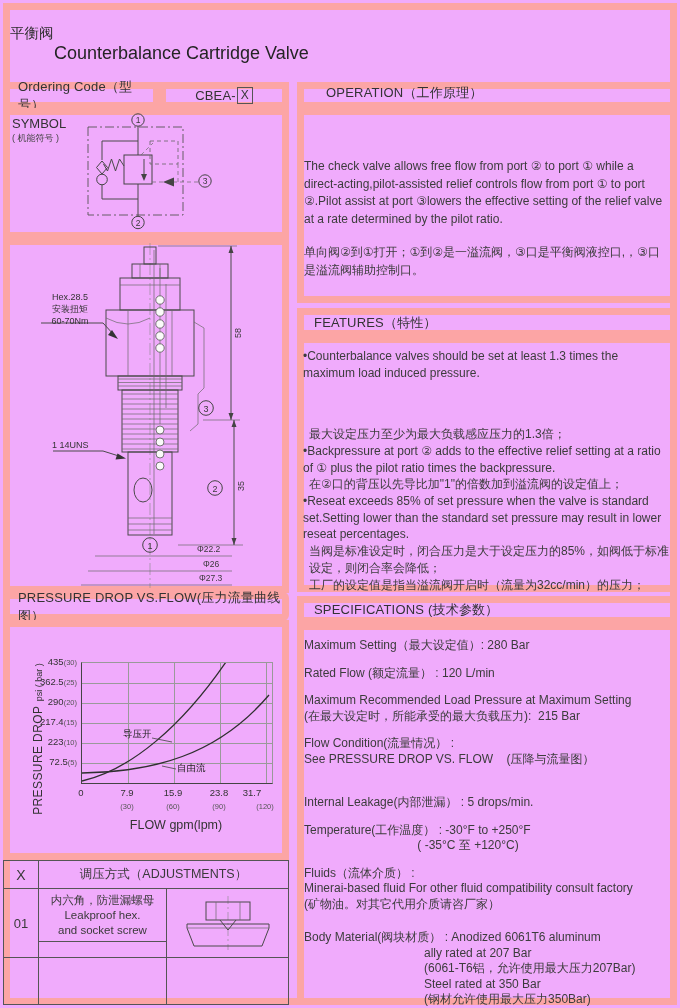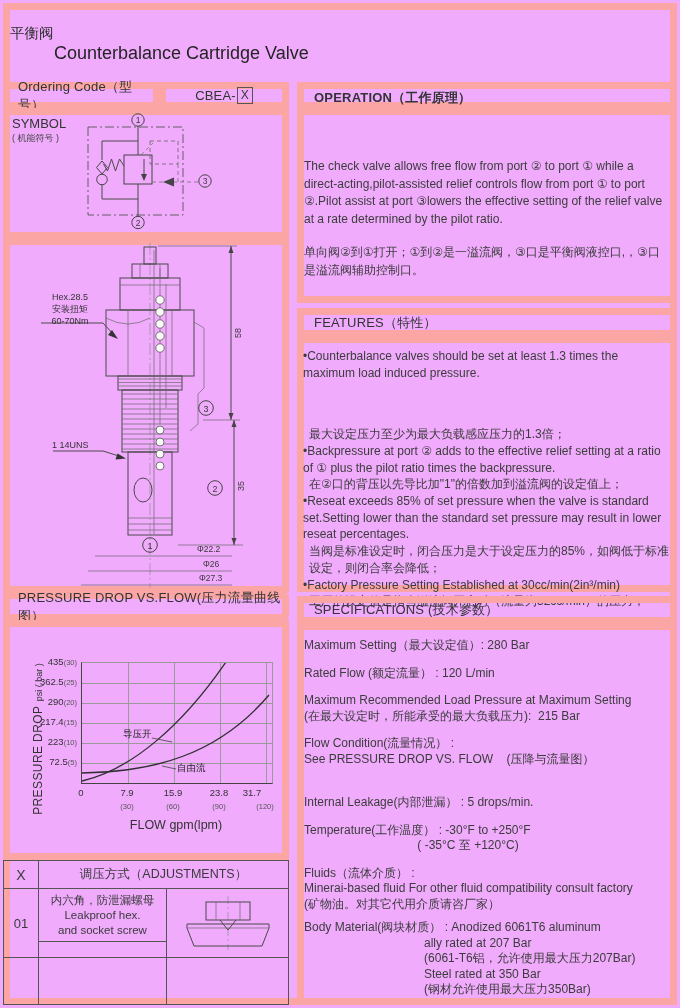--- a/index.html
+++ b/index.html
@@ -253,21 +253,21 @@
       <line x1="67" y1="8" x2="67" y2="26" stroke="#6a6a6a" stroke-width="0.7"></line>
       <polygon points="14,30 96,30 96,34 89,52 21,52 14,34" fill="none" stroke="#4a4a4a"></polygon>
       <line x1="14" y1="34" x2="96" y2="34" stroke="#6a6a6a" stroke-width="0.7"></line>
       <polyline points="47,26 55,36 63,26" fill="none" stroke="#4a4a4a"></polyline>
     </svg>
   </div>
   <div class="cell" style="left:3px;top:957px;width:36px;height:48px;"></div>
   <div class="cell" style="left:38px;top:957px;width:129px;height:48px;"></div>
   <div class="cell" style="left:166px;top:957px;width:123px;height:48px;"></div>
 
-  <div class="box" style="left:297px;top:82px;width:380px;height:27px;display:flex;align-items:flex-start;padding-left:10px;font-weight:bold;">
+  <div class="box" style="left:297px;top:82px;width:380px;height:27px;display:flex;align-items:flex-end;padding-left:22px;">
     <span class="sec-title">OPERATION（工作原理）</span>
   </div>
   <div class="box" style="left:297px;top:108px;width:380px;height:195px;"></div>
   <div class="abs body-txt" style="left:304px;top:158px;width:366px;line-height:17.5px;">The check valve allows free flow from port ② to port ① while a direct-acting,pilot-assisted relief controls flow from port ① to port ②.Pilot assist at port ③lowers the effective setting of the relief valve at a rate determined by the pilot ratio.</div>
   <div class="abs body-txt" style="left:304px;top:243px;width:366px;line-height:18px;">单向阀②到①打开；①到②是一溢流阀，③口是平衡阀液控口,，③口是溢流阀辅助控制口。</div>
 
   <div class="box" style="left:297px;top:308px;width:380px;height:29px;display:flex;align-items:center;padding-left:10px;">
     <span class="sec-title">FEATURES（特性）</span>
   </div>
   <div class="box" style="left:297px;top:336px;width:380px;height:256px;"></div>
@@ -278,40 +278,39 @@
     </div>
     <div>
       <div class="body-txt" style="line-height:16.5px;">•Backpressure at port ② adds to the effective relief setting at a ratio of ① plus the pilot ratio times the backpressure.</div>
       <div class="body-txt" style="line-height:17px;padding-left:6px;">在②口的背压以先导比加"1"的倍数加到溢流阀的设定值上；</div>
     </div>
     <div>
       <div class="body-txt" style="line-height:16.5px;">•Reseat exceeds 85% of set pressure when the valve is standard set.Setting lower than the standard set pressure may result in lower reseat percentages.</div>
       <div class="body-txt" style="line-height:17px;padding-left:6px;">当阀是标准设定时，闭合压力是大于设定压力的85%，如阀低于标准设定，则闭合率会降低；</div>
     </div>
     <div>
-      <div class="body-txt" style="line-height:16.5px;">•Factory Pressure Setting Established at 30cc/min(2in³/min)</div>
       <div class="body-txt" style="line-height:17px;padding-left:6px;">工厂的设定值是指当溢流阀开启时（流量为32cc/min）的压力；</div>
     </div>
   </div>
 
   <div class="box" style="left:297px;top:596px;width:380px;height:28px;display:flex;align-items:center;padding-left:10px;">
     <span class="sec-title">SPECIFICATIONS (技术参数）</span>
   </div>
   <div class="box" style="left:297px;top:623px;width:380px;height:382px;"></div>
   <div class="abs" style="left:304px;top:638px;width:370px;">
     <div class="body-txt prewrap" style="line-height:15.5px;margin-bottom:12px;">Maximum Setting（最大设定值）: 280 Bar</div>
     <div class="body-txt prewrap" style="line-height:15.5px;margin-bottom:12px;">Rated Flow (额定流量） : 120 L/min</div>
     <div class="body-txt prewrap" style="line-height:15.5px;margin-bottom:12px;">Maximum Recommended Load Pressure at Maximum Setting
 (在最大设定时，所能承受的最大负载压力):  215 Bar</div>
     <div class="body-txt prewrap" style="line-height:15.5px;margin-bottom:28px;">Flow Condition(流量情况） :
 See PRESSURE DROP VS. FLOW    (压降与流量图）</div>
     <div class="body-txt prewrap" style="line-height:15.5px;margin-bottom:12px;">Internal Leakage(内部泄漏） : 5 drops/min.</div>
     <div class="body-txt prewrap" style="line-height:15.5px;margin-bottom:12px;">Temperature(工作温度） : -30°F to +250°F
                                   ( -35°C 至 +120°C)</div>
-    <div class="body-txt prewrap" style="line-height:15.5px;margin-bottom:8px;">Fluids（流体介质） :
+    <div class="body-txt prewrap" style="line-height:15.5px;margin-bottom:18px;">Fluids（流体介质） :
 Minerai-based fluid For other fluid compatibility consult factory
 (矿物油。对其它代用介质请咨厂家）</div>
     <div class="body-txt prewrap" style="line-height:15.5px;margin-bottom:12px;">Body Material(阀块材质） : Anodized 6061T6 aluminum
                                     ally rated at 207 Bar
                                     (6061-T6铝，允许使用最大压力207Bar)
                                     Steel rated at 350 Bar
                                     (钢材允许使用最大压力350Bar)</div>
   </div>
 
 </div>

